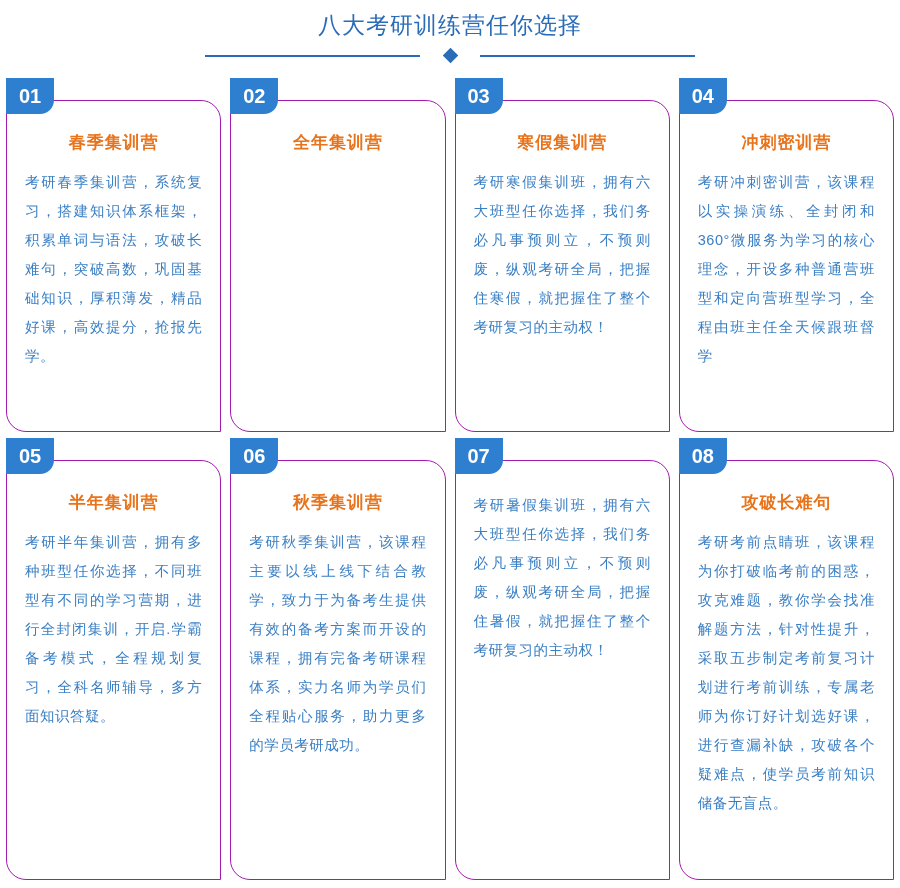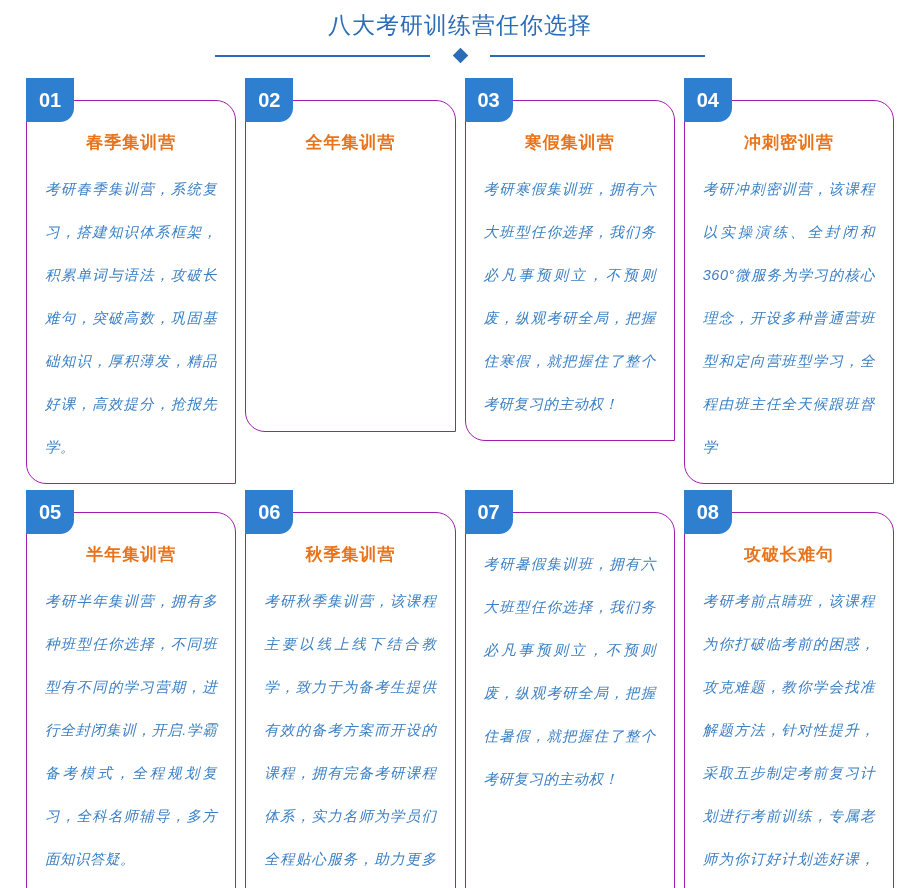--- a/index.html
+++ b/index.html
@@ -7,21 +7,20 @@
     width: 900px;
     height: 888px;
     background: #ffffff;
     font-family: "Liberation Sans", sans-serif;
     overflow: hidden;
   }
   .page {
     position: relative;
     width: 900px;
     height: 888px;
-    padding-left: 20px;
   }
 
   
   .header {
     padding-top: 8px;
     text-align: center;
   }
   .header-title {
     font-size: 23px;
     color: #2b6cb8;
@@ -79,21 +78,21 @@
   }
   .card.row2 .card-body {
     min-height: 420px;
   }
 
   .badge {
     position: absolute;
     left: 0;
     top: 0;
     width: 48px;
-    height: 44px;
+    height: 36px;
     background: #2f7fd0;
     border-radius: 0 0 14px 0;
     color: #ffffff;
     font-size: 20px;
     font-weight: bold;
     display: flex;
     align-items: center;
     justify-content: center;
     z-index: 3;
   }
@@ -103,25 +102,24 @@
     color: #e8731a;
     font-size: 17px;
     font-weight: bold;
     letter-spacing: 1px;
     margin-bottom: 14px;
   }
 
   .card-text {
     color: #3a7fc4;
     font-size: 14.5px;
-    line-height: 43px;
+    line-height: 29px;
     text-align: justify;
     text-justify: inter-ideograph;
     letter-spacing: 0.5px;
-    font-style: italic;
   }
 </style>
 </head>
 <body>
 
 <div class="page">
 
   <div class="header">
     <div class="header-title">八大考研训练营任你选择</div>
     <div class="header-rule">

